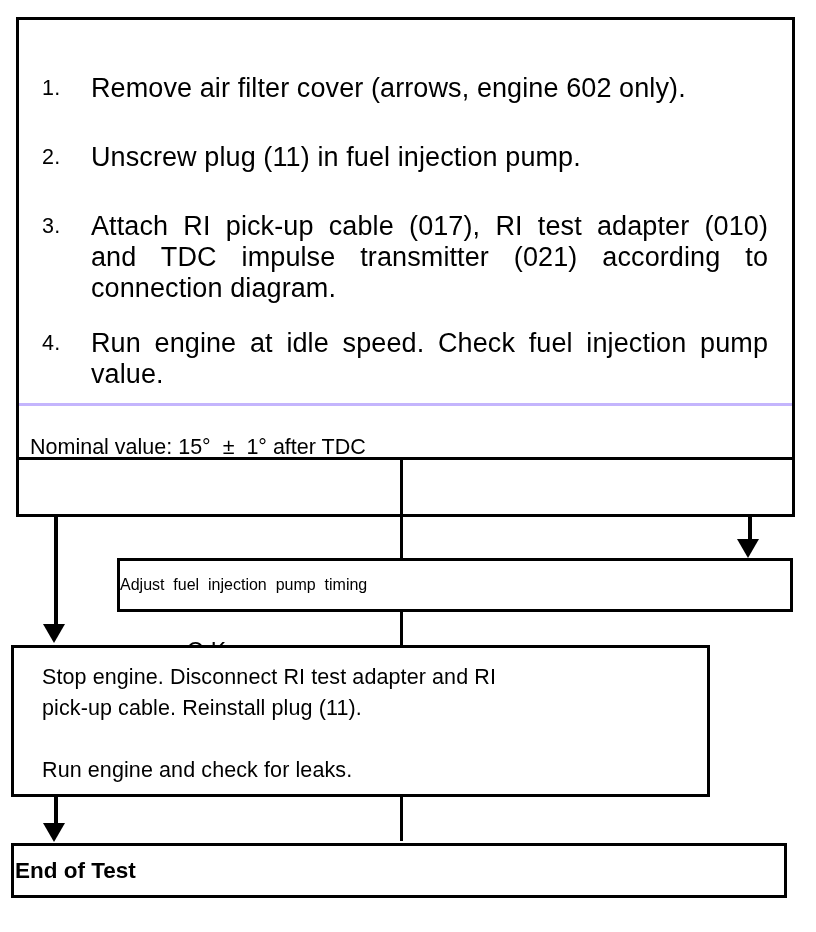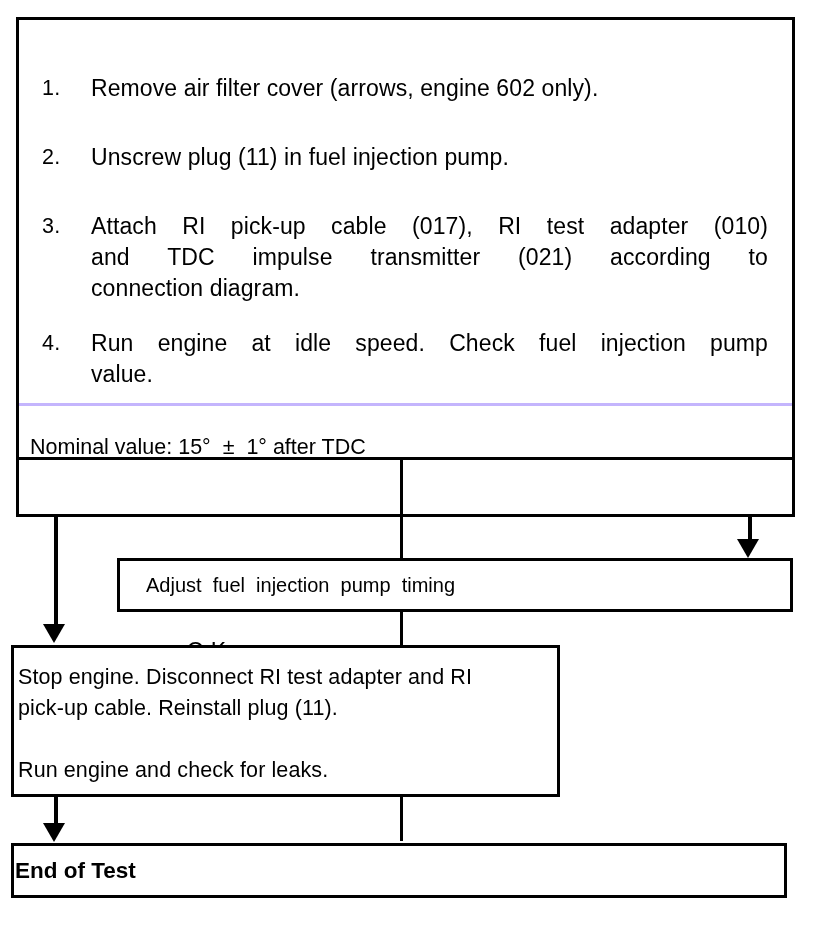--- a/index.html
+++ b/index.html
@@ -55,21 +55,21 @@
     flex: 0 0 72px;
     padding-left: 23px;
     box-sizing: border-box;
     font-size: 21.5px;
     line-height: 31px;
     letter-spacing: 0.2px;
   }
   .step-text {
     flex: 1 1 auto;
     padding-right: 24px;
-    font-size: 23px;
+    font-size: 27px;
     line-height: 31px;
     letter-spacing: 0.1px;
   }
   .step-text.justify {
     text-align: justify;
   }
   .step-text.justify > .ln {
     display: block;
   }
   .step-text.justify > .ln.spread {
@@ -130,33 +130,32 @@
   
   #adjust-box {
     left: 117px;
     top: 558px;
     width: 676px;
     height: 54px;
     display: flex;
     align-items: center;
   }
   #adjust-text {
-    padding-left: 26px;
-    font-size: 20px;
+    font-size: 16px;
     line-height: 28px;
     white-space: pre;
   }
 
   
   #stop-box {
     left: 11px;
     top: 645px;
-    width: 549px;
+    width: 699px;
     height: 152px;
-    padding: 14px 18px 0 4px;
+    padding: 14px 18px 0 28px;
   }
   #stop-box p {
     margin: 0;
     font-size: 21.5px;
     line-height: 31px;
     letter-spacing: 0.1px;
   }
   #stop-box p.gap {
     margin-top: 31px;
   }

